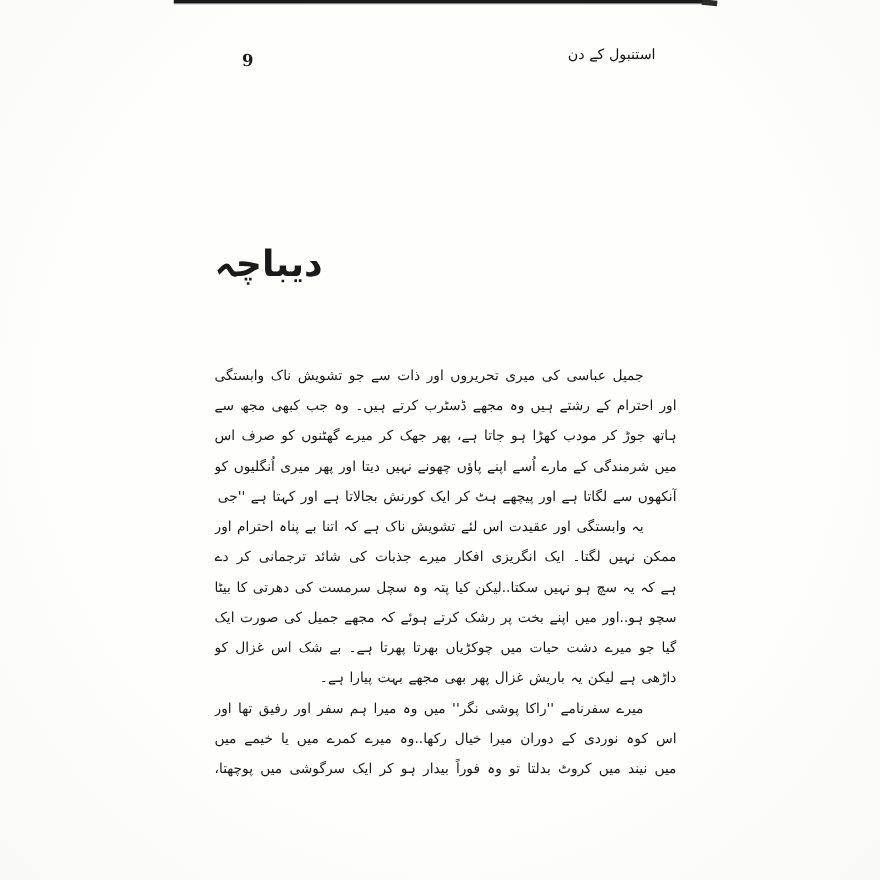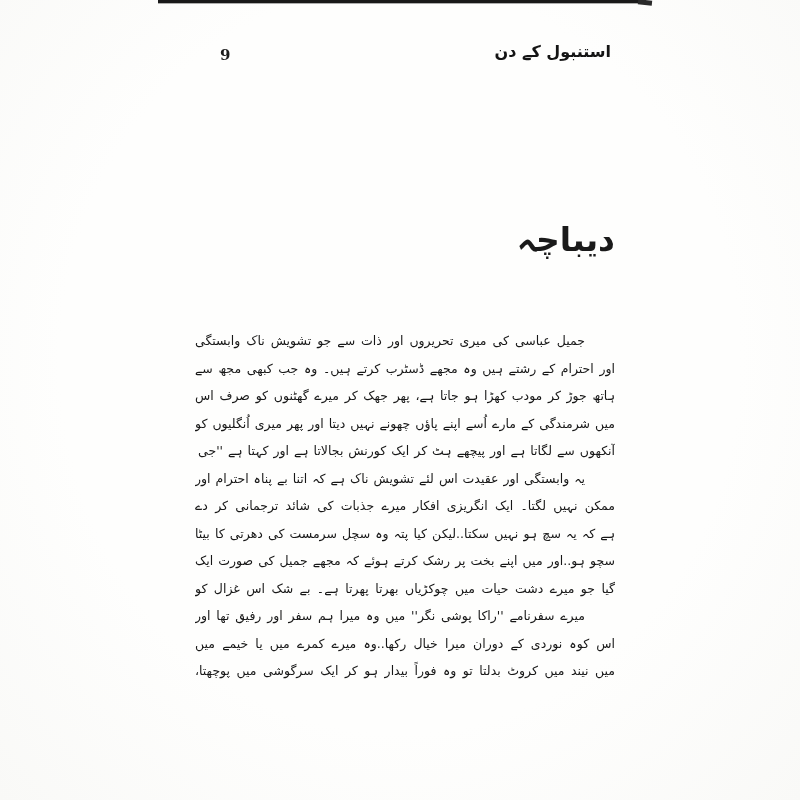--- a/index.html
+++ b/index.html
@@ -53,34 +53,34 @@
     left: 30px;
     top: 4px;
     font-family: "DejaVu Serif", serif;
     font-weight: bold;
     font-size: 15px;
     letter-spacing: .5px;
     color: #1b1b1b;
   }
   .running-title {
     position: absolute;
-    right: 4px;
+    right: 19px;
     top: 0;
     direction: rtl;
-    font-weight: bold;
-    font-size: 16px;
+    font-weight: normal;
+    font-size: 13px;
     color: #141414;
   }
   .chapter-title {
     position: absolute;
     top: 220px;
     left: 195px;
     width: 420px;
     margin: 0;
-    text-align: right;
+    text-align: left;
     direction: rtl;
     font-size: 33px;
     font-weight: bold;
     color: #1a1a1a;
   }
   .body-text {
     position: absolute;
     top: 327px;
     left: 195px;
     width: 420px;
@@ -122,18 +122,19 @@
       <div class="text-line first">جمیل عباسی کی میری تحریروں اور ذات سے جو تشویش ناک وابستگی اور عقیدت</div>
       <div class="text-line">اور احترام کے رشتے ہیں وہ مجھے ڈسٹرب کرتے ہیں۔ وہ جب کبھی مجھ سے ملتا ہے، پہلے</div>
       <div class="text-line">ہاتھ جوڑ کر مودب کھڑا ہو جاتا ہے، پھر جھک کر میرے گھٹنوں کو صرف اس لئے چھوتا ہے کہ</div>
       <div class="text-line">میں شرمندگی کے مارے اُسے اپنے پاؤں چھونے نہیں دیتا اور پھر میری اُنگلیوں کو چوم کر</div>
       <div class="text-line last">آنکھوں سے لگاتا ہے اور پیچھے ہٹ کر ایک کورنش بجالاتا ہے اور کہتا ہے ''جی سر۔''</div>
       <div class="text-line first">یہ وابستگی اور عقیدت اس لئے تشویش ناک ہے کہ اتنا بے پناہ احترام اور اُلفت</div>
       <div class="text-line">ممکن نہیں لگتا۔ ایک انگریزی افکار میرے جذبات کی شائد ترجمانی کر دے کہ..وہ اتنا اچھا</div>
       <div class="text-line">ہے کہ یہ سچ ہو نہیں سکتا..لیکن کیا پتہ وہ سچل سرمست کی دھرتی کا بیٹا ہے واقعی سچ ہو، ایک اور</div>
       <div class="text-line">سچو ہو..اور میں اپنے بخت پر رشک کرتے ہوئے کہ مجھے جمیل کی صورت ایک ایسا غزال مل</div>
       <div class="text-line">گیا جو میرے دشت حیات میں چوکڑیاں بھرتا پھرتا ہے۔ بے شک اس غزال کو ایک مشتبہ</div>
+      <div class="text-line last">داڑھی ہے لیکن یہ باریش غزال پھر بھی مجھے بہت پیارا ہے۔</div>
       <div class="text-line first">میرے سفرنامے ''راکا پوشی نگر'' میں وہ میرا ہم سفر اور رفیق تھا اور جیسے اُس نے</div>
       <div class="text-line">اس کوہ نوردی کے دوران میرا خیال رکھا..وہ میرے کمرے میں یا خیمے میں سوتا اور جب کبھی</div>
       <div class="text-line">میں نیند میں کروٹ بدلتا تو وہ فوراً بیدار ہو کر ایک سرگوشی میں پوچھتا، جی سر.. پانی پئیں گے..</div>
     </div>
 
 </div>
 
 </body></html>

